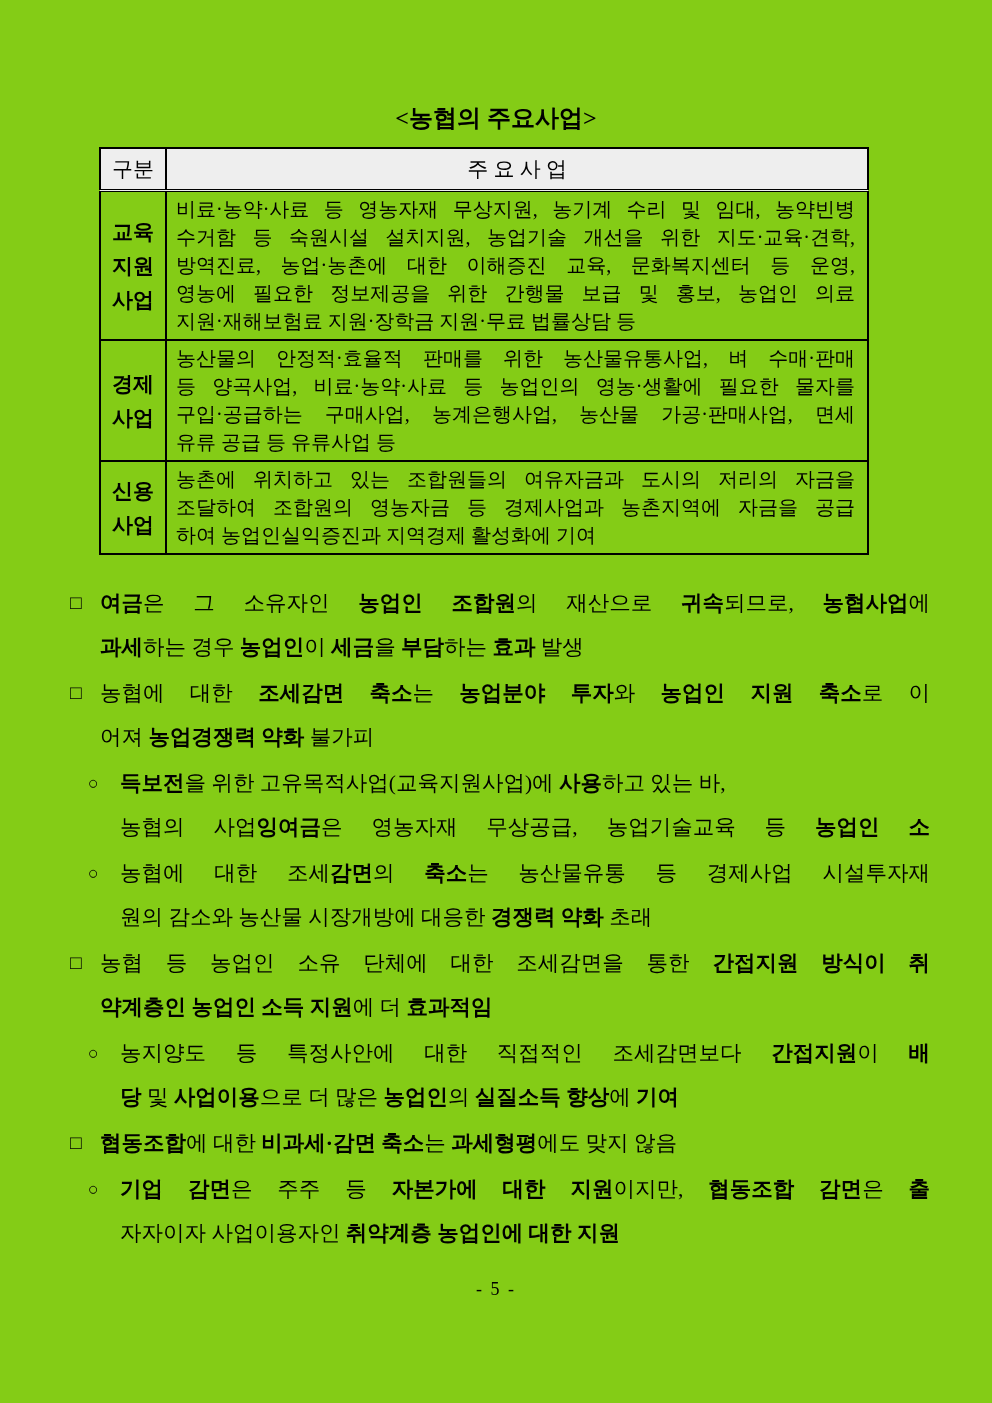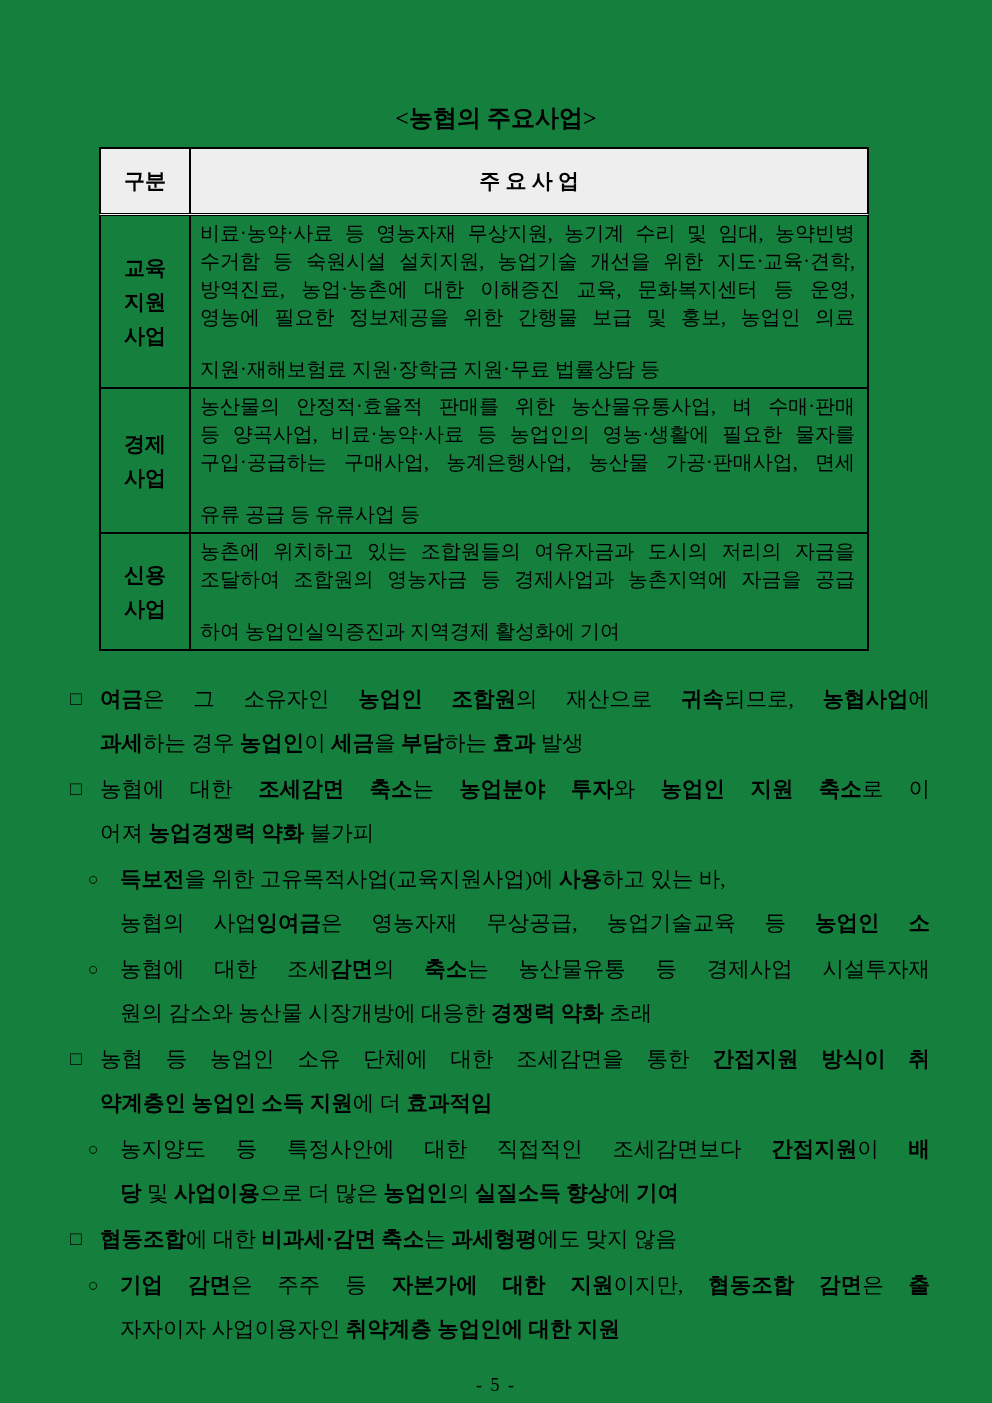--- a/index.html
+++ b/index.html
@@ -1,21 +1,21 @@
 <!DOCTYPE html>
 <html><head>
 <meta charset="utf-8">
 <style>
   html, body { margin: 0; padding: 0; background: #ffffff; }
   .page {
     position: relative;
     width: 992px;
     height: 1403px;
     margin: 0 auto;
-    background: #15803d;
+    background: #84cc16;
     color: #000000;
     font-family: "Liberation Serif", "DejaVu Serif", serif;
     box-sizing: border-box;
     padding-top: 103px;
     overflow: hidden;
   }
   .doc-title {
     text-align: center;
     font-size: 24px;
     font-weight: bold;
@@ -25,43 +25,43 @@
   table.biz {
     border-collapse: collapse;
     margin-left: 99px;
     width: 770px;
     table-layout: fixed;
     font-size: 20px;
   }
   table.biz, table.biz th, table.biz td { border: 2px solid #000; }
   table.biz th {
     background: #eeeeee;
-    font-weight: bold;
+    font-weight: normal;
     height: 40px;
     font-size: 21px;
     border-bottom: 3px double #000;
-    padding: 12px;
+    padding: 0;
   }
   th.col-cat, td.cat { width: 64px; }
   td.cat {
     text-align: center;
     vertical-align: middle;
     font-weight: bold;
     font-size: 21px;
     padding: 0 2px;
   }
   td.cat .catline { line-height: 34px; }
   td.content { padding: 3px 12px 4px 9px; vertical-align: middle; }
   td.content .tline {
     line-height: 28px;
     text-align: justify;
     text-align-last: justify;
     white-space: normal;
   }
-  td.content .tline.last { text-align-last: left; margin-top: 24px; }
+  td.content .tline.last { text-align-last: left; }
   .paras { margin: 26px 0 0 70px; width: 860px; }
   .para {
     position: relative;
     padding-left: 30px;
     margin-bottom: 2px;
     font-size: 21.5px;
     box-sizing: border-box;
   }
   .para.circle { margin-left: 18px; width: 842px; padding-left: 32px; }
   .para .marker {

